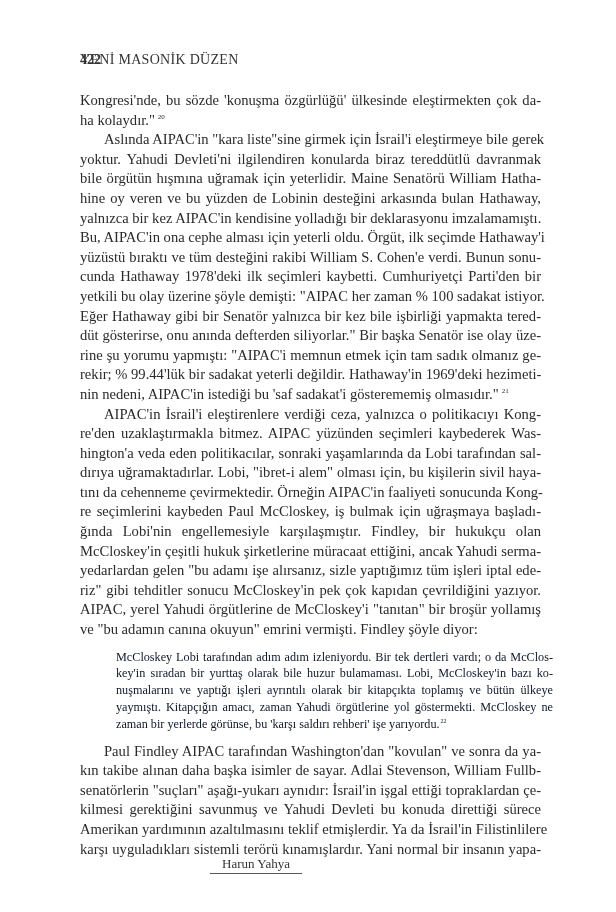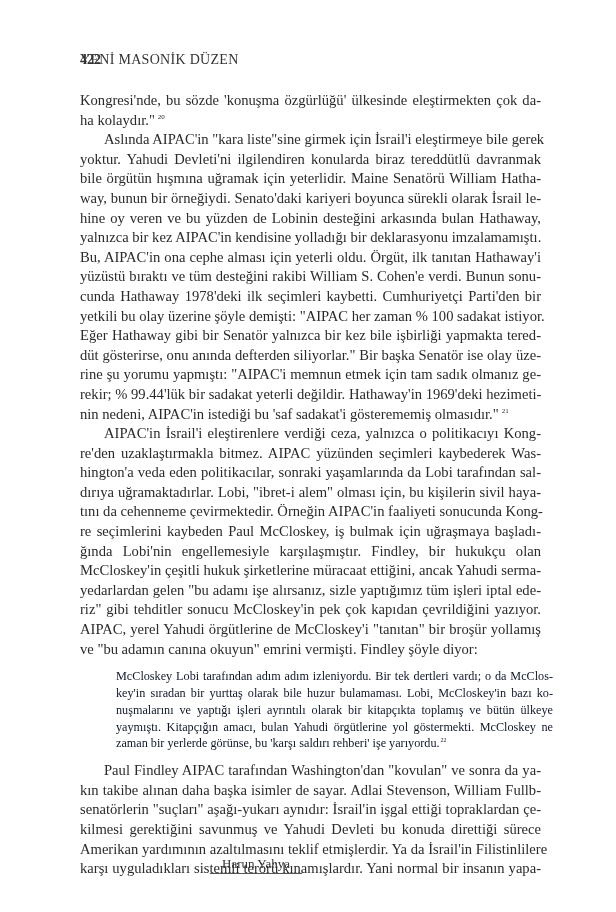--- a/index.html
+++ b/index.html
@@ -36,24 +36,23 @@
   <div class="body">
     <p>
       <span class="line">Kongresi'nde, bu sözde 'konuşma özgürlüğü' ülkesinde eleştirmekten çok da-</span>
       <span class="line last"><span>ha kolaydır."</span><sup>20</sup></span>
     </p>
 
     <p>
       <span class="line indent">Aslında AIPAC'in "kara liste"sine girmek için İsrail'i eleştirmeye bile gerek</span>
       <span class="line">yoktur. Yahudi Devleti'ni ilgilendiren konularda biraz tereddütlü davranmak</span>
       <span class="line">bile örgütün hışmına uğramak için yeterlidir. Maine Senatörü William Hatha-</span>
-      <span class="line">way, bunun bir örneğiydi. Senato'daki kariyeri boyunca sürekli olarak İsrail le-</span>
       <span class="line">hine oy veren ve bu yüzden de Lobinin desteğini arkasında bulan Hathaway,</span>
       <span class="line">yalnızca bir kez AIPAC'in kendisine yolladığı bir deklarasyonu imzalamamıştı.</span>
-      <span class="line">Bu, AIPAC'in ona cephe alması için yeterli oldu. Örgüt, ilk tanıtan Hathaway'i</span>
+      <span class="line">Bu, AIPAC'in ona cephe alması için yeterli oldu. Örgüt, ilk seçimde Hathaway'i</span>
       <span class="line">yüzüstü bıraktı ve tüm desteğini rakibi William S. Cohen'e verdi. Bunun sonu-</span>
       <span class="line">cunda Hathaway 1978'deki ilk seçimleri kaybetti. Cumhuriyetçi Parti'den bir</span>
       <span class="line">yetkili bu olay üzerine şöyle demişti: "AIPAC her zaman % 100 sadakat istiyor.</span>
       <span class="line">Eğer Hathaway gibi bir Senatör yalnızca bir kez bile işbirliği yapmakta tered-</span>
       <span class="line">düt gösterirse, onu anında defterden siliyorlar." Bir başka Senatör ise olay üze-</span>
       <span class="line">rine şu yorumu yapmıştı: "AIPAC'i memnun etmek için tam sadık olmanız ge-</span>
       <span class="line">rekir; % 99.44'lük bir sadakat yeterli değildir. Hathaway'in 1969'deki hezimeti-</span>
       <span class="line last"><span>nin nedeni, AIPAC'in istediği bu 'saf sadakat'i gösterememiş olmasıdır."</span><sup>21</sup></span>
     </p>
 
@@ -69,21 +68,21 @@
       <span class="line">yedarlardan gelen "bu adamı işe alırsanız, sizle yaptığımız tüm işleri iptal ede-</span>
       <span class="line">riz" gibi tehditler sonucu McCloskey'in pek çok kapıdan çevrildiğini yazıyor.</span>
       <span class="line">AIPAC, yerel Yahudi örgütlerine de McCloskey'i "tanıtan" bir broşür yollamış</span>
       <span class="line last">ve "bu adamın canına okuyun" emrini vermişti. Findley şöyle diyor:</span>
     </p>
 
     <div class="quote">
       <span class="line">McCloskey Lobi tarafından adım adım izleniyordu. Bir tek dertleri vardı; o da McClos-</span>
       <span class="line">key'in sıradan bir yurttaş olarak bile huzur bulamaması. Lobi, McCloskey'in bazı ko-</span>
       <span class="line">nuşmalarını ve yaptığı işleri ayrıntılı olarak bir kitapçıkta toplamış ve bütün ülkeye</span>
-      <span class="line">yaymıştı. Kitapçığın amacı, bulan Yahudi örgütlerine yol göstermekti. McCloskey ne</span>
+      <span class="line">yaymıştı. Kitapçığın amacı, zaman Yahudi örgütlerine yol göstermekti. McCloskey ne</span>
       <span class="line last"><span>zaman bir yerlerde görünse, bu 'karşı saldırı rehberi' işe yarıyordu.</span><sup>22</sup></span>
     </div>
 
     <p>
       <span class="line indent">Paul Findley AIPAC tarafından Washington'dan "kovulan" ve sonra da ya-</span>
       <span class="line">kın takibe alınan daha başka isimler de sayar. Adlai Stevenson, William Fullb-</span>
       <span class="line">senatörlerin "suçları" aşağı-yukarı aynıdır: İsrail'in işgal ettiği topraklardan çe-</span>
       <span class="line">kilmesi gerektiğini savunmuş ve Yahudi Devleti bu konuda direttiği sürece</span>
       <span class="line">Amerikan yardımının azaltılmasını teklif etmişlerdir. Ya da İsrail'in Filistinlilere</span>
       <span class="line">karşı uyguladıkları sistemli terörü kınamışlardır. Yani normal bir insanın yapa-</span>

